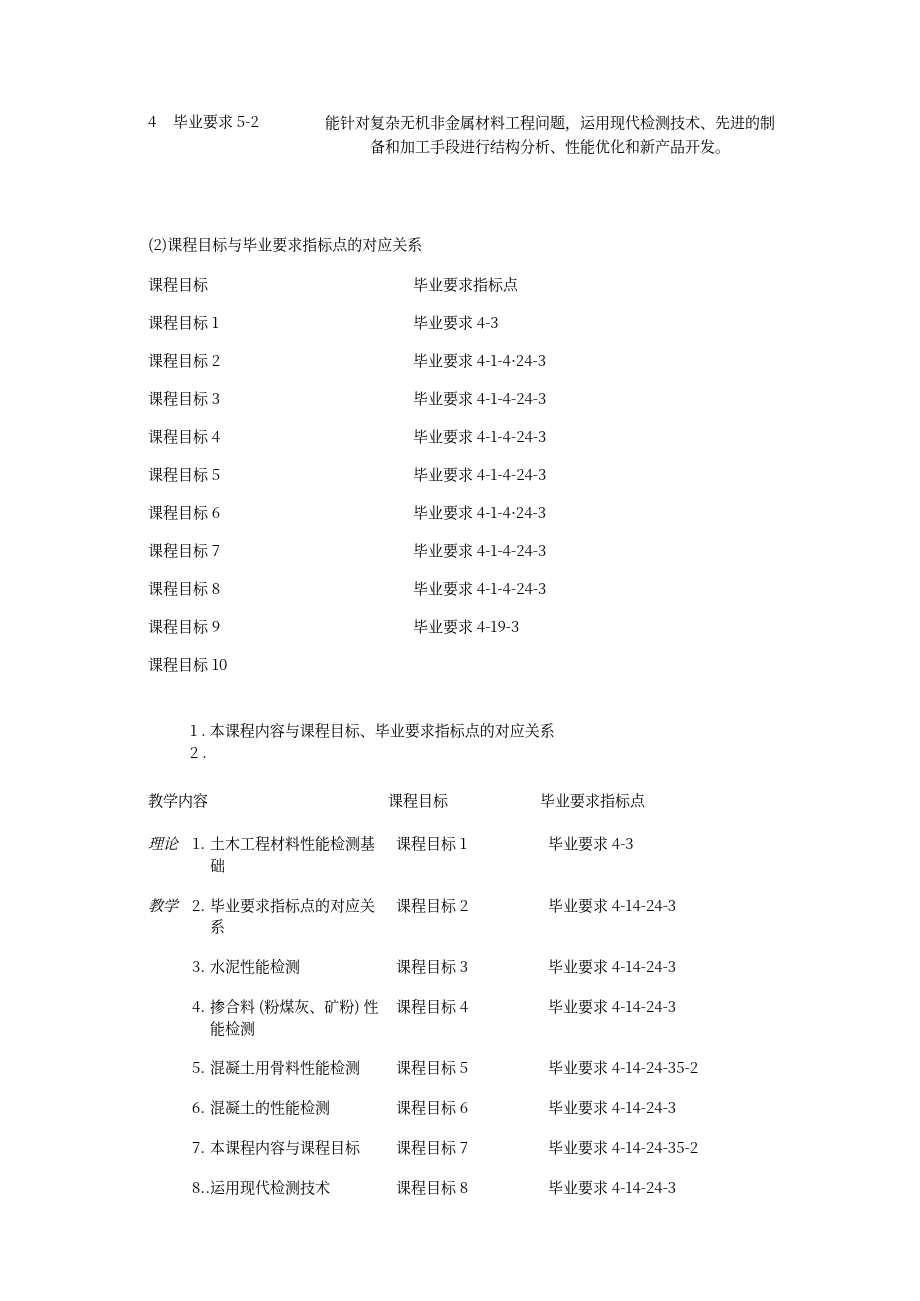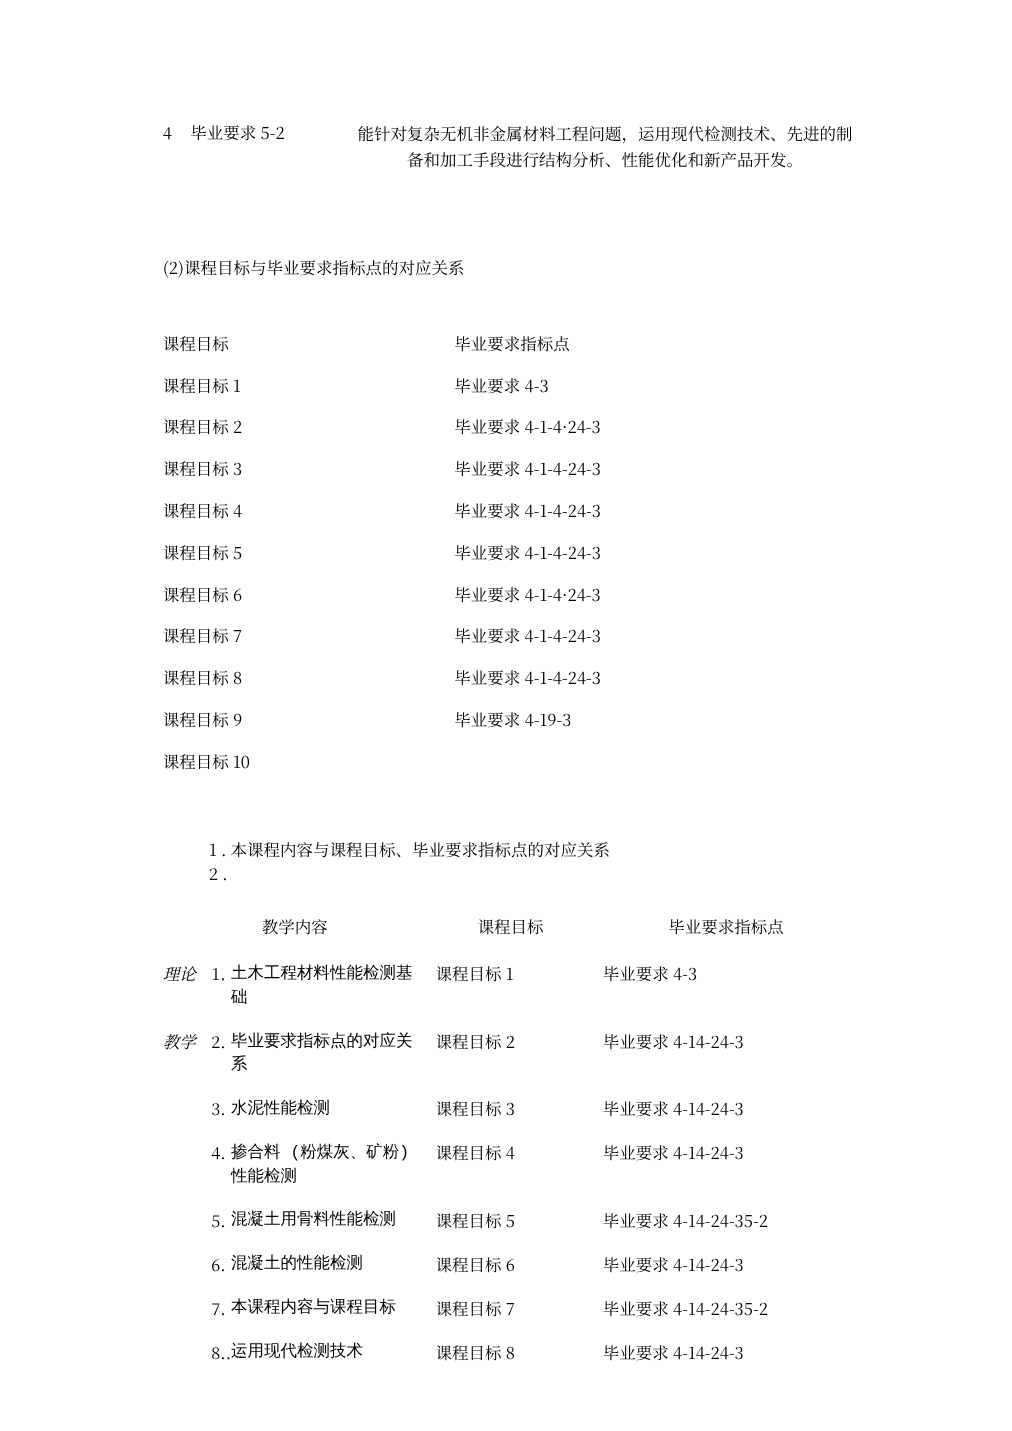--- a/index.html
+++ b/index.html
@@ -28,66 +28,64 @@
   .top-req-cell {
     width: 147px;
   }
   .top-desc-cell {
     flex: 1;
     line-height: 1.6;
     text-align: center;
   }
 
   .section-title {
-    margin-bottom: 40px;
+    margin-bottom: 11px;
   }
 
   .map-row {
     display: flex;
     line-height: 38px;
   }
   .map-cell-left {
     width: 265px;
   }
   .map-cell-right {
     flex: 1;
   }
 
   .content-title {
-    margin-top: 50px;
+    margin-top: 36px;
     margin-left: 42px;
     line-height: 22px;
   }
   .content-two {
     margin-left: 42px;
     line-height: 22px;
     margin-bottom: 26px;
   }
 
   .content-row {
     display: flex;
     align-items: flex-start;
     margin-bottom: 18px;
   }
   .content-row.header-row {
     margin-bottom: 22px;
-    text-align: center;
   }
   .cc-cat {
     width: 44px;
     font-style: italic;
   }
   .cc-num {
     width: 18px;
   }
   .cc-name {
     width: 178px;
     padding-right: 8px;
     line-height: 1.45;
-    font-family: Liberation Mono, monospace;
   }
   .cc-goal {
     width: 152px;
   }
   .cc-req {
     flex: 1;
   }
   .cc-teach-header {
     width: 240px;
   }

